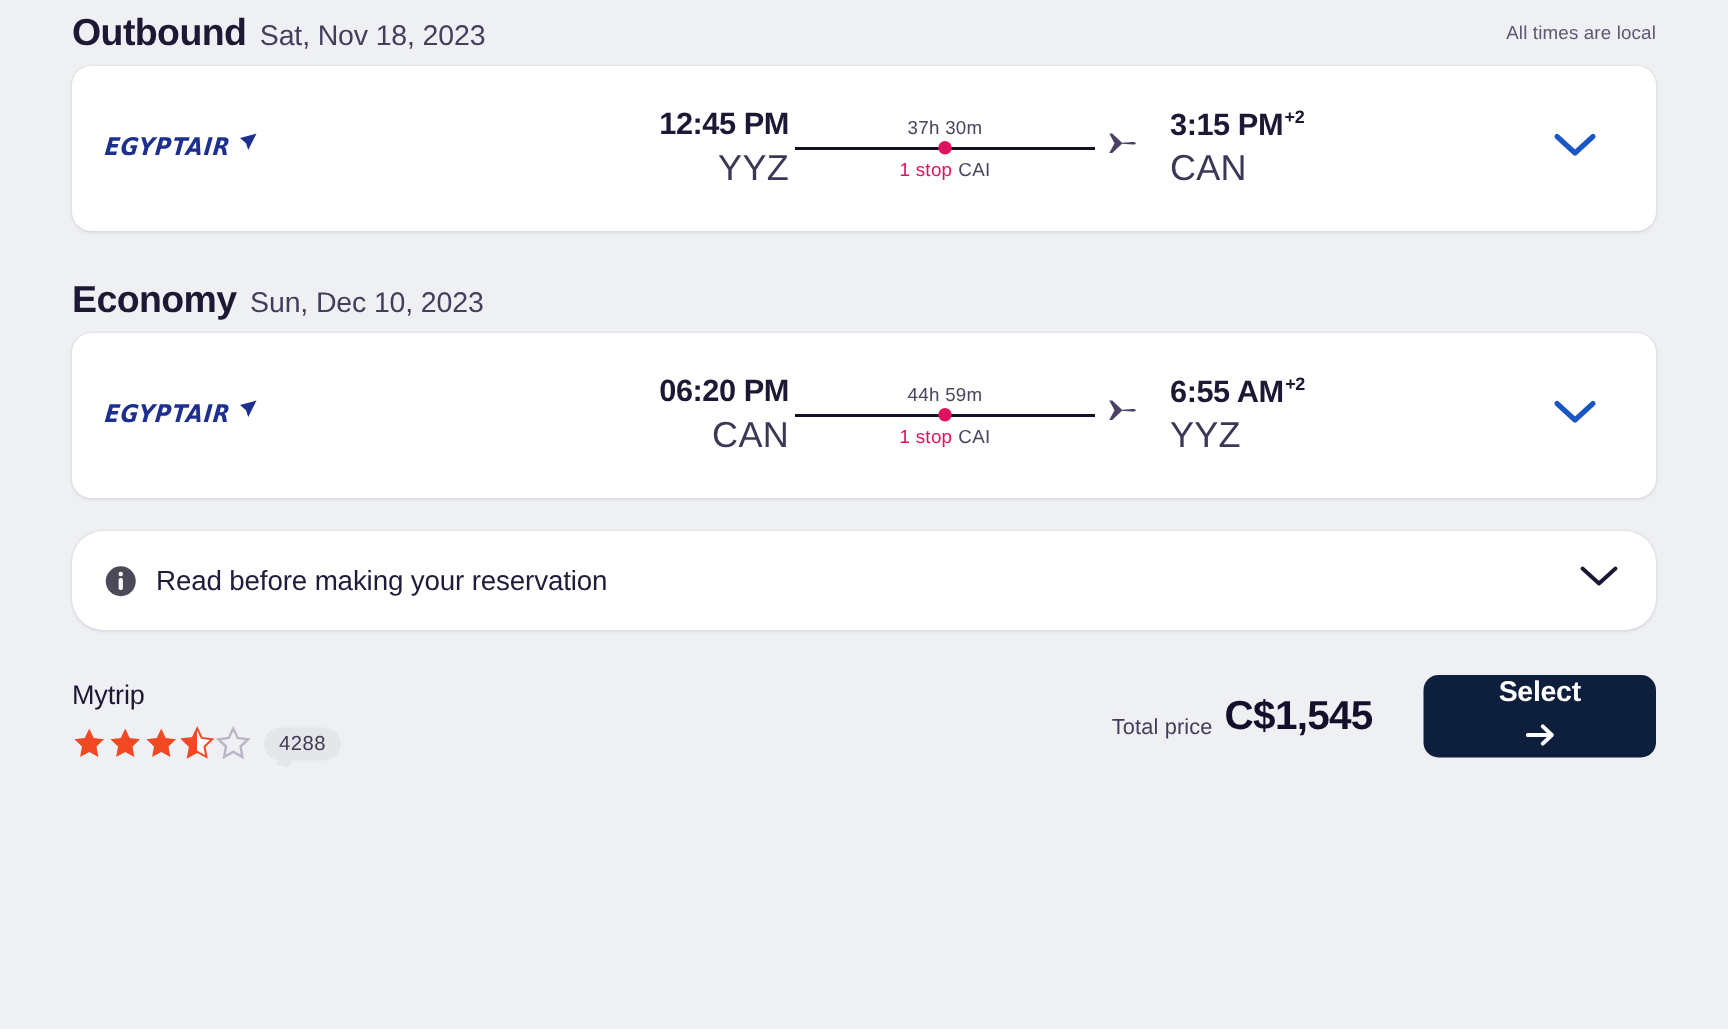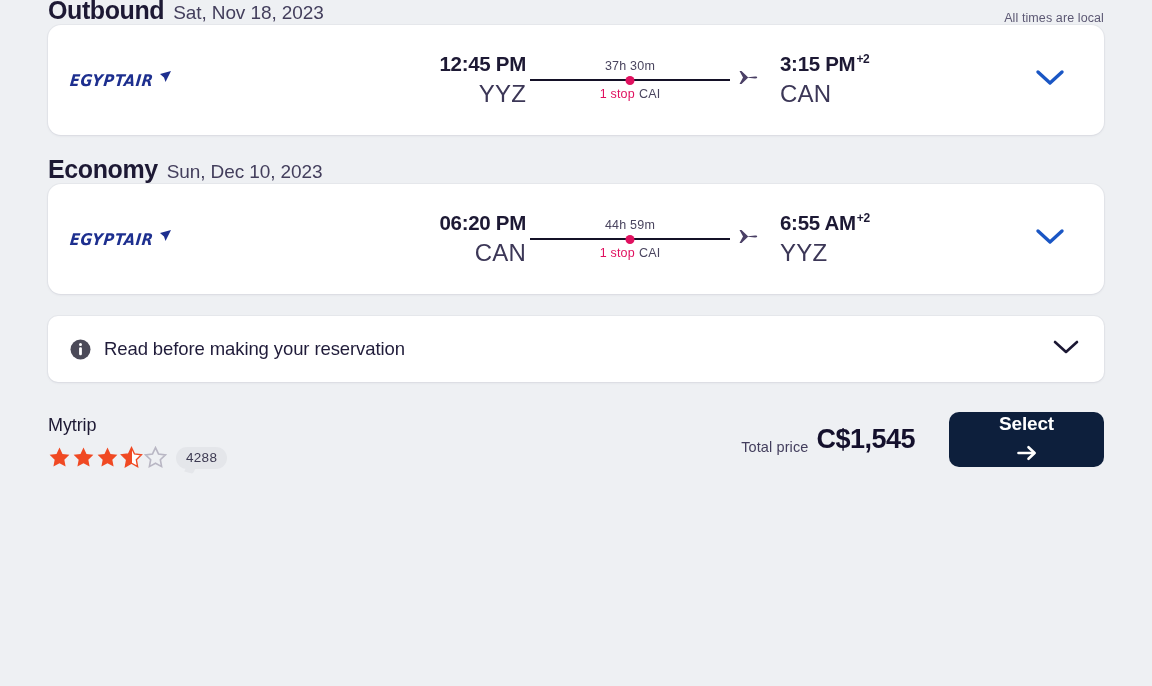--- a/index.html
+++ b/index.html
@@ -19,23 +19,23 @@
   .page {
     position: relative;
     width: 1152px;
     height: 686px;
     padding: 0 48px;
   }
 
   
   .leg-header {
     display: flex;
-    align-items: flex-end;
+    align-items: center;
     justify-content: space-between;
-    height: 25px;
+    height: 44px;
   }
   .leg-header-left {
     display: flex;
     align-items: baseline;
     gap: 9px;
   }
   .leg-title {
     font-size: 25px;
     font-weight: 700;
     letter-spacing: -0.4px;
@@ -195,21 +195,21 @@
   .book-sub {
     font-size: 15.5px;
     color: #3a3553;
     letter-spacing: 0.1px;
     margin-top: 6px;
   }
 
   .notice {
     margin-top: 22px;
     background: #ffffff;
-    border-radius: 10px;
+    border-radius: 21px;
     height: 66px;
     display: flex;
     align-items: center;
     padding: 0 24px 0 22px;
     box-shadow: 0 1px 3px rgba(20,20,50,0.07), 0 0 0 1px rgba(20,20,60,0.03);
     cursor: pointer;
   }
   .notice-icon { margin-right: 13px; display: flex; align-items: center; }
   .notice-text {
     flex: 1;

